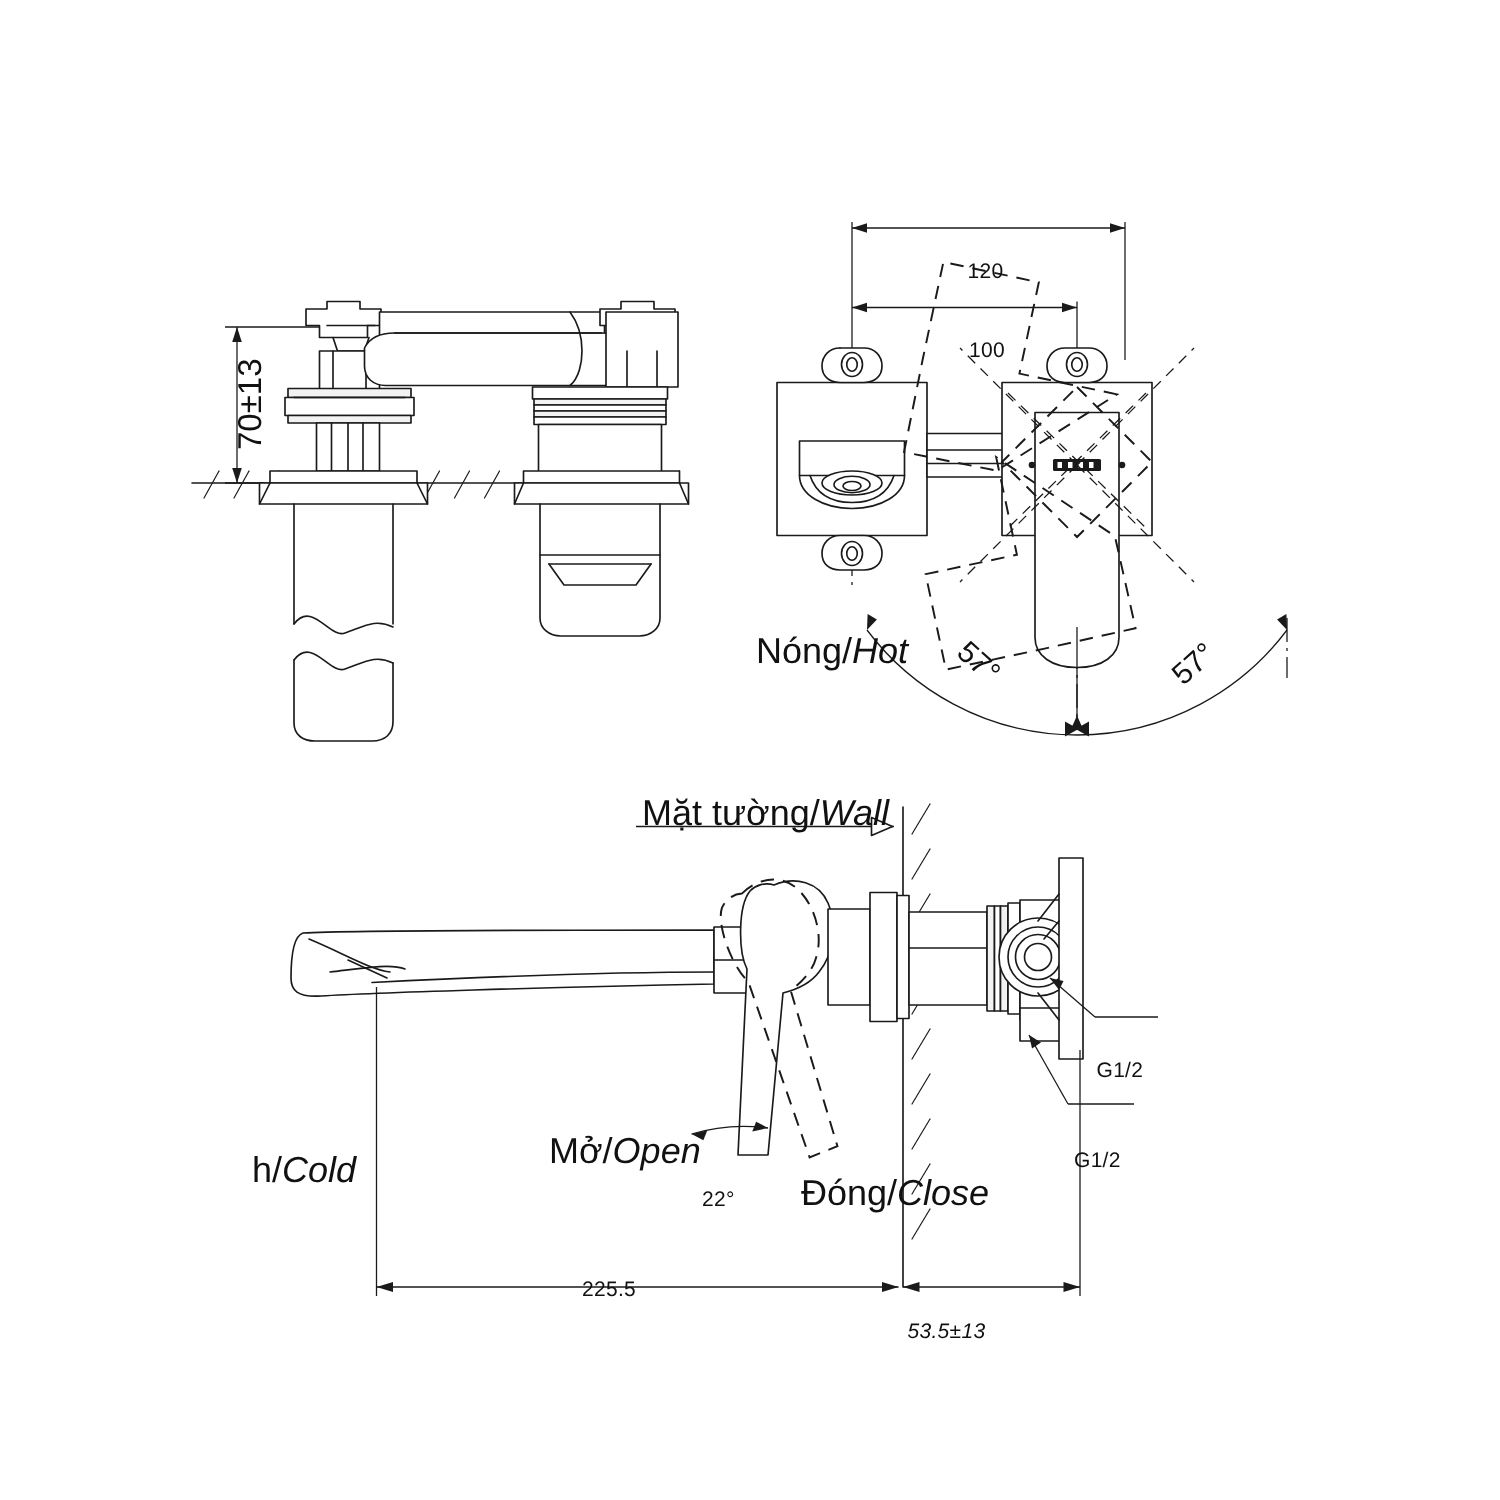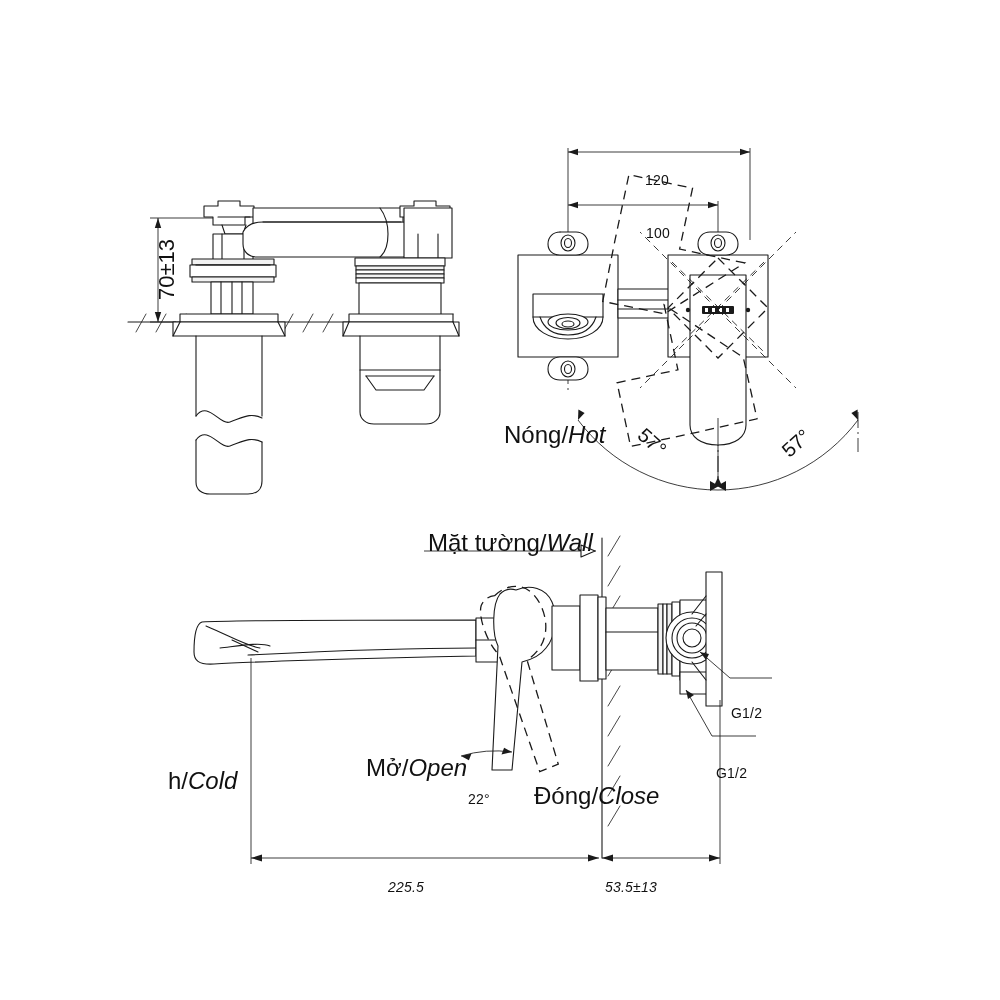--- a/index.html
+++ b/index.html
@@ -370,17 +370,17 @@
   <div class="lbl dimtext" style="left:468px; top:752px;">22°</div>
 
   <div class="lbl anntext" style="left:488px; top:784px;margin-left:46px;"><span>Đóng</span><span>/</span><span class="it">Close</span></div>
 
   <div class="lbl anntext" style="left:168px; top:769px;"><span>h</span><span>/</span><span class="it">Cold</span></div>
 
   <div class="lbl dimtext" style="left:731px; top:666px;">G1/2</div>
 
   <div class="lbl dimtext" style="left:716px; top:726px;">G1/2</div>
 
-  <div class="lbl dimtext" style="left:388px; top:840px;font-style:italic;">225.5</div>
+  <div class="lbl dimtext" style="left:388px; top:812px;">225.5</div>
 
   <div class="lbl dimtext" style="left:605px; top:840px;font-style:italic;">53.5±13</div>
 
 </div>
 
 </body></html>

